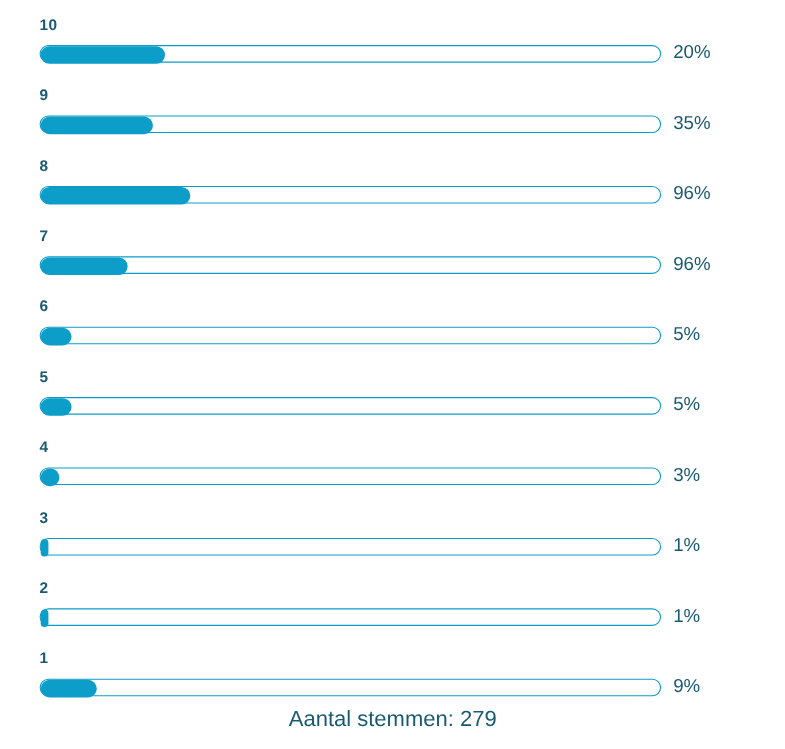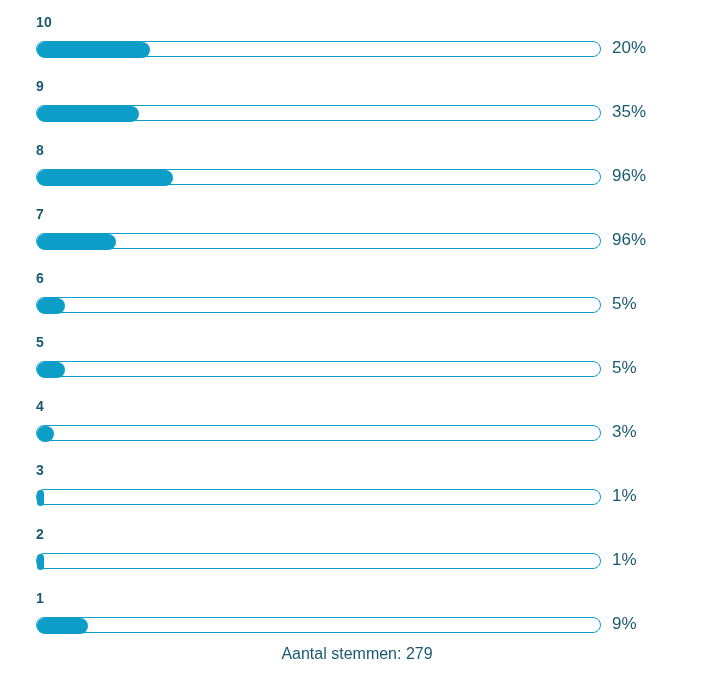--- a/index.html
+++ b/index.html
@@ -89,21 +89,21 @@
     line-height: 20px;
     white-space: nowrap;
   }
 
   .footer {
     position: absolute;
     left: 0;
     top: 644px;
     width: 714px;
     text-align: center;
-    font-size: 16px;
+    font-size: 20px;
     color: #1a5a70;
     line-height: 20px;
     white-space: nowrap;
   }
 </style>
 </head>
 <body>
 
 <div id="poll">
 

